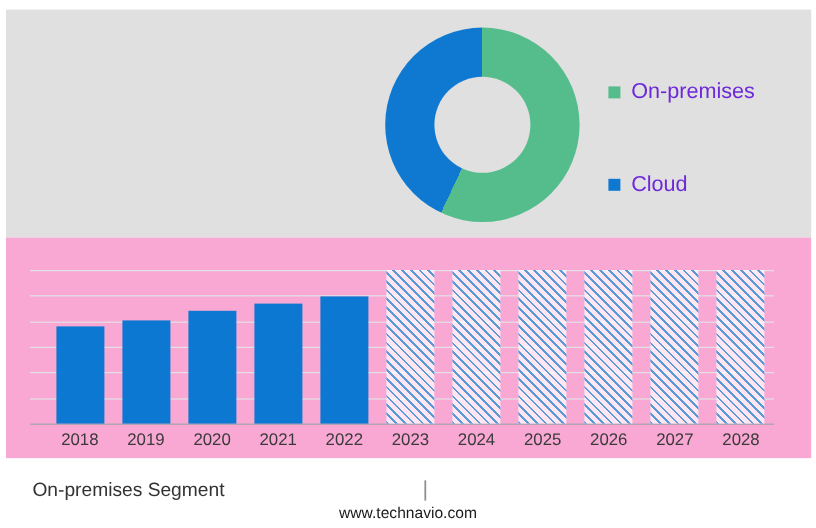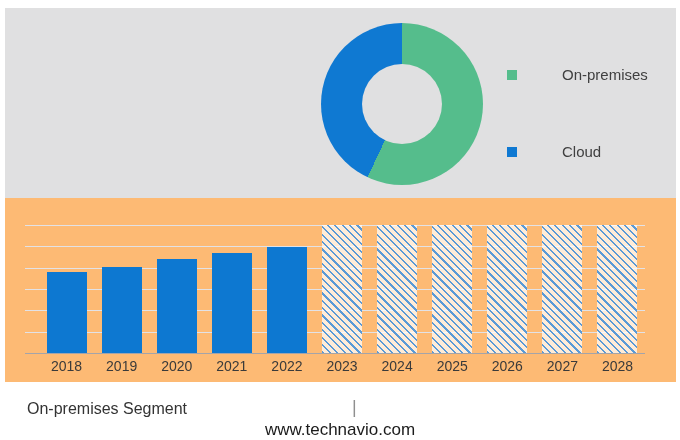--- a/index.html
+++ b/index.html
@@ -31,26 +31,26 @@
   .donut-hole {
     position:absolute; left:41px; top:41px; width:80px; height:80px;
     border-radius:50%; background:#e0e0e1;
   }
 
   
   .legend-item { position:absolute; left:502px; display:flex; align-items:center; gap:9px; }
   .legend-item.first { top:58px; }
   .legend-item.second { top:135px;align-items:center; }
   .swatch { width:10px; height:10px; display:inline-block; }
-  .legend-label { font-size:15px; color:#404040;margin-left:36px; }
+  .legend-label { font-size:18px; color:#6d28d9; }
 
   
   .chart-panel {
     position:absolute; left:5px; right:4px; top:198px; height:184px;
-    background:#fdba74;
+    background:#f9a8d4;
   }
   .plot {
     position:absolute; left:20px; top:27px; width:620px; height:129px;
   }
   .gridline {
     position:absolute; left:0; width:100%; height:1px; background:#e2e2e6;
   }
   .gridline.baseline { background:#a4a4a9; }
   .bars-row {
     position:absolute; left:0; bottom:1px; width:100%; height:128px;
@@ -75,21 +75,21 @@
   }
   .stat-divider {
     position:absolute; left:352px; top:15px; font-size:18px; color:#8f8f8f;
   }
   .stat {
     position:absolute; left:391px; top:17px; font-size:16.5px; color:#4a4a4a;
   }
   .stat b { color:#222222; font-weight:700; }
   .website {
     position:absolute; left:0; right:0; top:38px; text-align:center;
-    font-size:17px; color:#1b1b1b;
+    font-size:13px; color:#1b1b1b;
   }
 </style>
 </head>
 <body>
 
 <div class="page">
 
   <div class="header-panel">
 
     <div class="donut-wrap">

